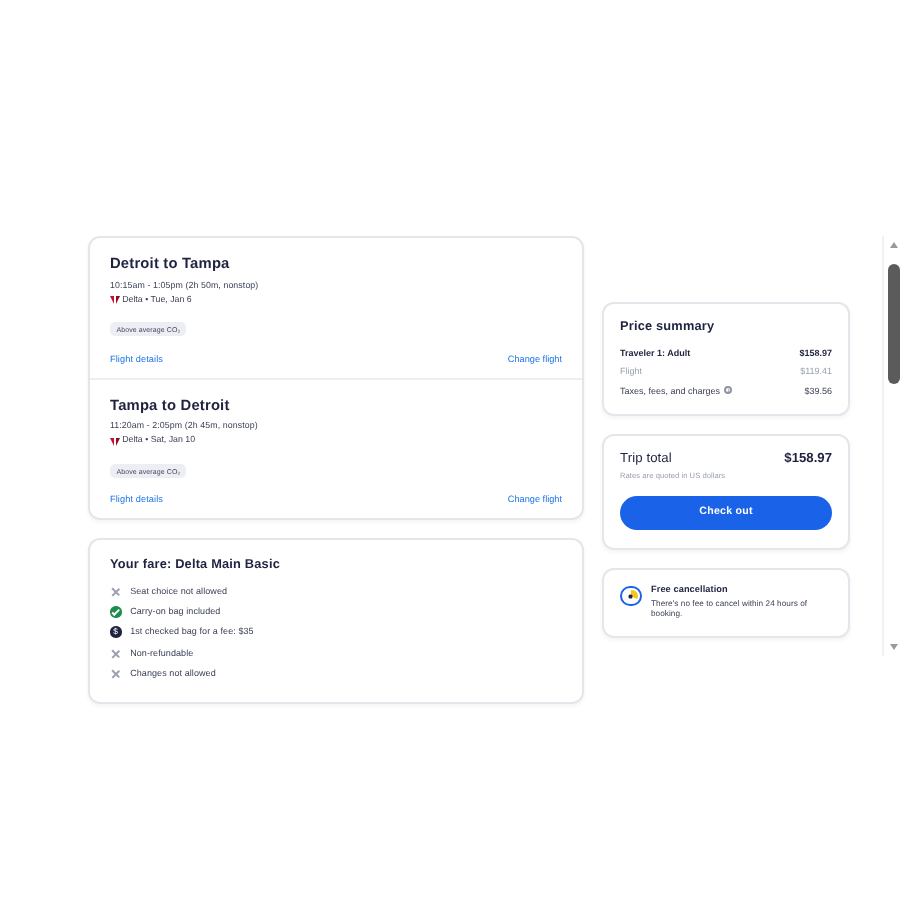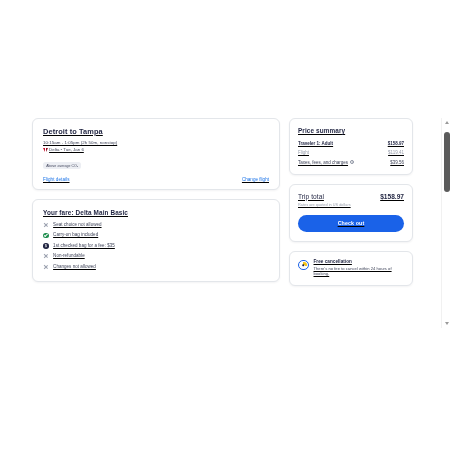--- a/index.html
+++ b/index.html
@@ -15,25 +15,24 @@
     background: #ffffff;
   }
   #page {
     position: absolute;
     left: 0; top: 118px;
     width: 441px; height: 210px;
     background: #ffffff;
   }
   .cols {
     display: flex;
-    align-items: flex-start;
+    align-items: center;
     gap: 9px;
-    padding-left: 32px;
+    padding-left: 44px;
     padding-right: 0;
-    text-decoration: underline;
   }
   .left-col { width: 248px; flex: 0 0 248px; }
   .right-col { width: 124px; flex: 0 0 124px; }
 
   
   .card {
     background: #ffffff;
     border: 1px solid #e3e6ea;
     border-radius: 6px;
     box-shadow: 0 1px 2px rgba(30,40,60,.055);
@@ -287,20 +286,33 @@
               <span class="delta-mark"></span>
               <span>Delta • Tue, Jan 6</span>
             </div>
             <div class="co2-badge">Above average CO₂</div>
             <div class="seg-bottom">
               <span class="link">Flight details</span>
               <span class="link-right">Change flight</span>
             </div>
           </div>
 
+          <div class="seg">
+            <div class="seg-title">Tampa to Detroit</div>
+            <div class="seg-times">11:20am - 2:05pm (2h 45m, nonstop)</div>
+            <div class="seg-airline">
+              <span class="delta-mark"></span>
+              <span>Delta • Sat, Jan 10</span>
+            </div>
+            <div class="co2-badge">Above average CO₂</div>
+            <div class="seg-bottom">
+              <span class="link">Flight details</span>
+              <span class="link-right">Change flight</span>
+            </div>
+          </div>
 
         </div>
 
         <div class="card fare-card">
           <div class="fare-title">Your fare: Delta Main Basic</div>
 
           <div class="fare-row">
             <span class="ic ic-x"></span>
             <span class="fare-text">Seat choice not allowed</span>
           </div>

